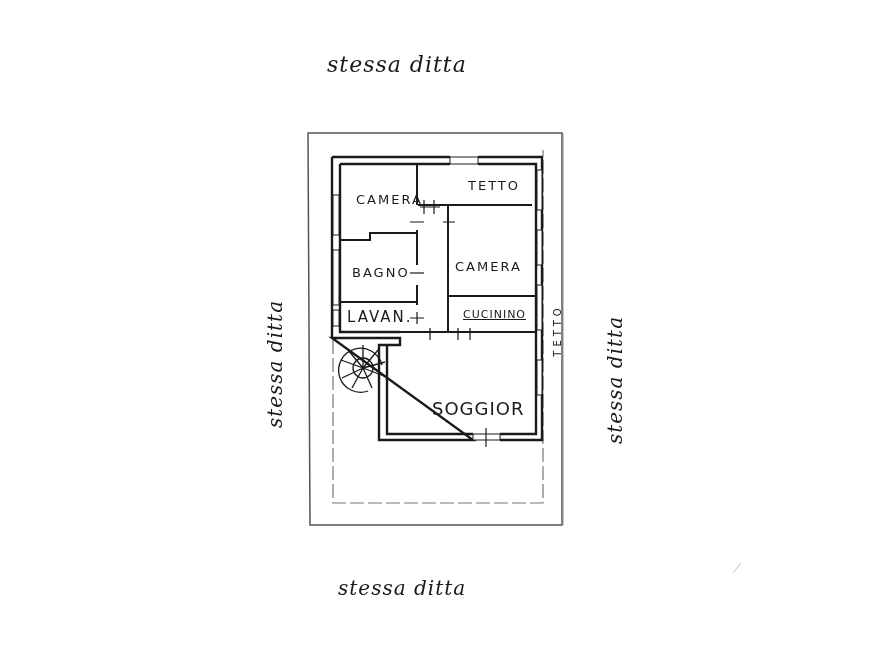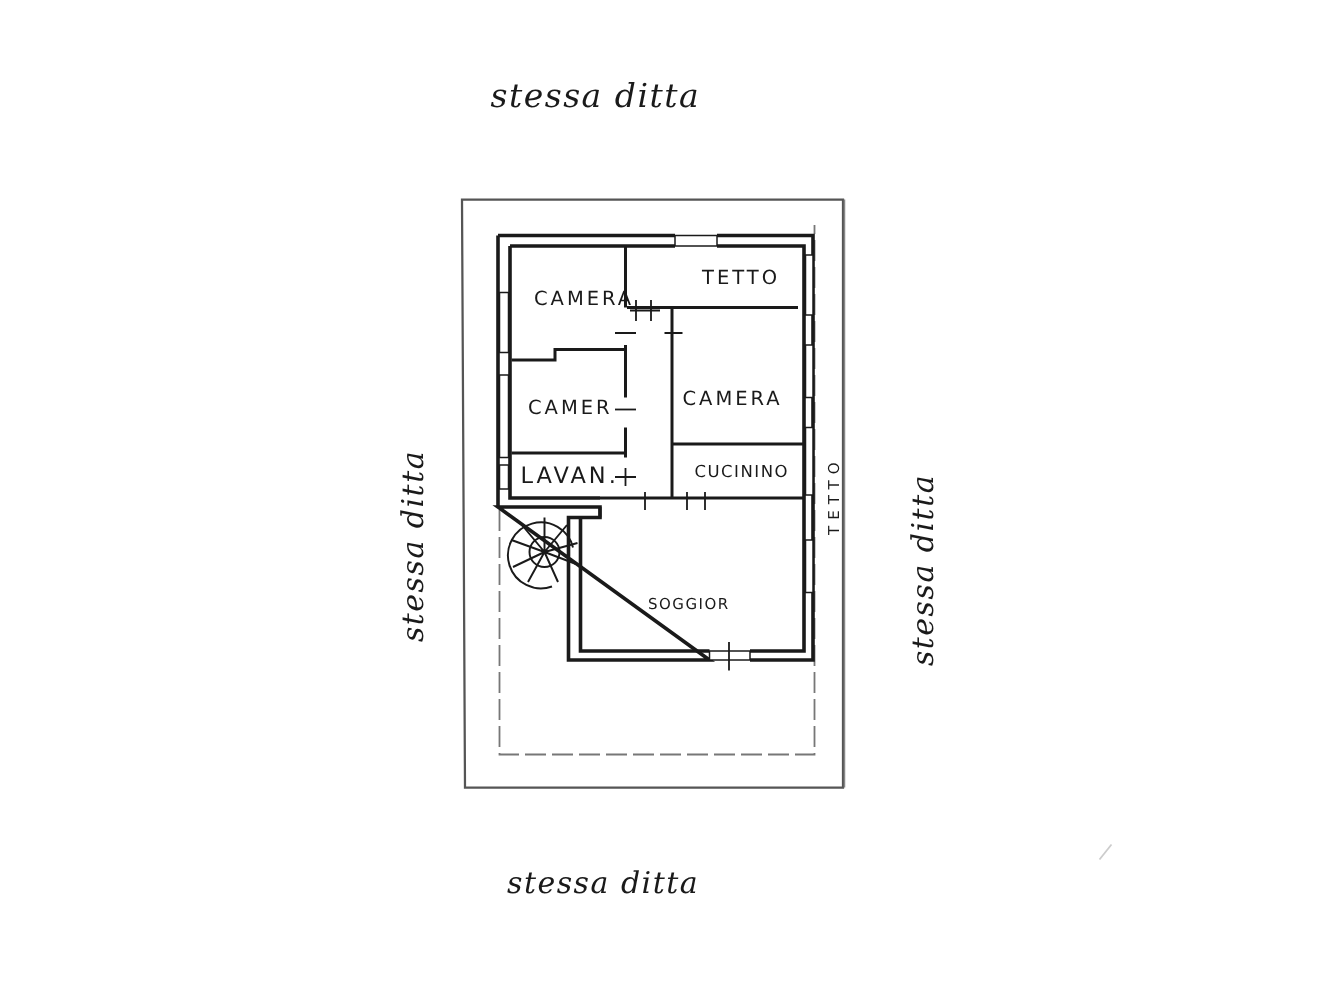--- a/index.html
+++ b/index.html
@@ -85,19 +85,19 @@
   <path d="M733 573 L741 563" stroke="#ccc" stroke-width="1.2"></path>
 </svg>
 
 <div class="script" style="left:327px; top:52px;">stessa ditta</div>
 <div class="script" style="left:338px; top:576px; font-size:20px;">stessa ditta</div>
 <div class="script rot" style="left:200px; top:352px; width:150px; text-align:center; font-size:20px;">stessa ditta</div>
 <div class="script rot" style="left:540px; top:368px; width:150px; text-align:center; font-size:20px;">stessa ditta</div>
 
 <div class="room-label" style="left:356px; top:192px;">CAMERA</div>
 <div class="room-label" style="left:468px; top:178px; font-size:13px;">TETTO</div>
-<div class="room-label" style="left:352px; top:265px;">CAMER</div>
+<div class="room-label" style="left:352px; top:265px;">BAGNO</div>
 <div class="room-label" style="left:455px; top:259px;">CAMERA</div>
 <div class="room-label" style="left:347px; top:308px; font-size:15px;">LAVAN.</div>
-<div class="room-label" style="left:463px; top:308px; font-size:11px; letter-spacing:1px;">CUCININO</div>
-<div class="room-label" style="left:432px; top:398px; font-size:10px; letter-spacing:1px;">SOGGIOR</div>
+<div class="room-label" style="left:463px; top:308px; font-size:11px; letter-spacing:1px;text-decoration:underline;">CUCININO</div>
+<div class="room-label" style="left:432px; top:398px; font-size:18px; letter-spacing:1px;">SOGGIOR</div>
 
 <div class="room-label" style="left:527px; top:325px; font-size:10px; letter-spacing:4px; transform:rotate(-90deg); transform-origin:center center; width:60px; text-align:center;">TETTO</div>
 
 </body></html>

